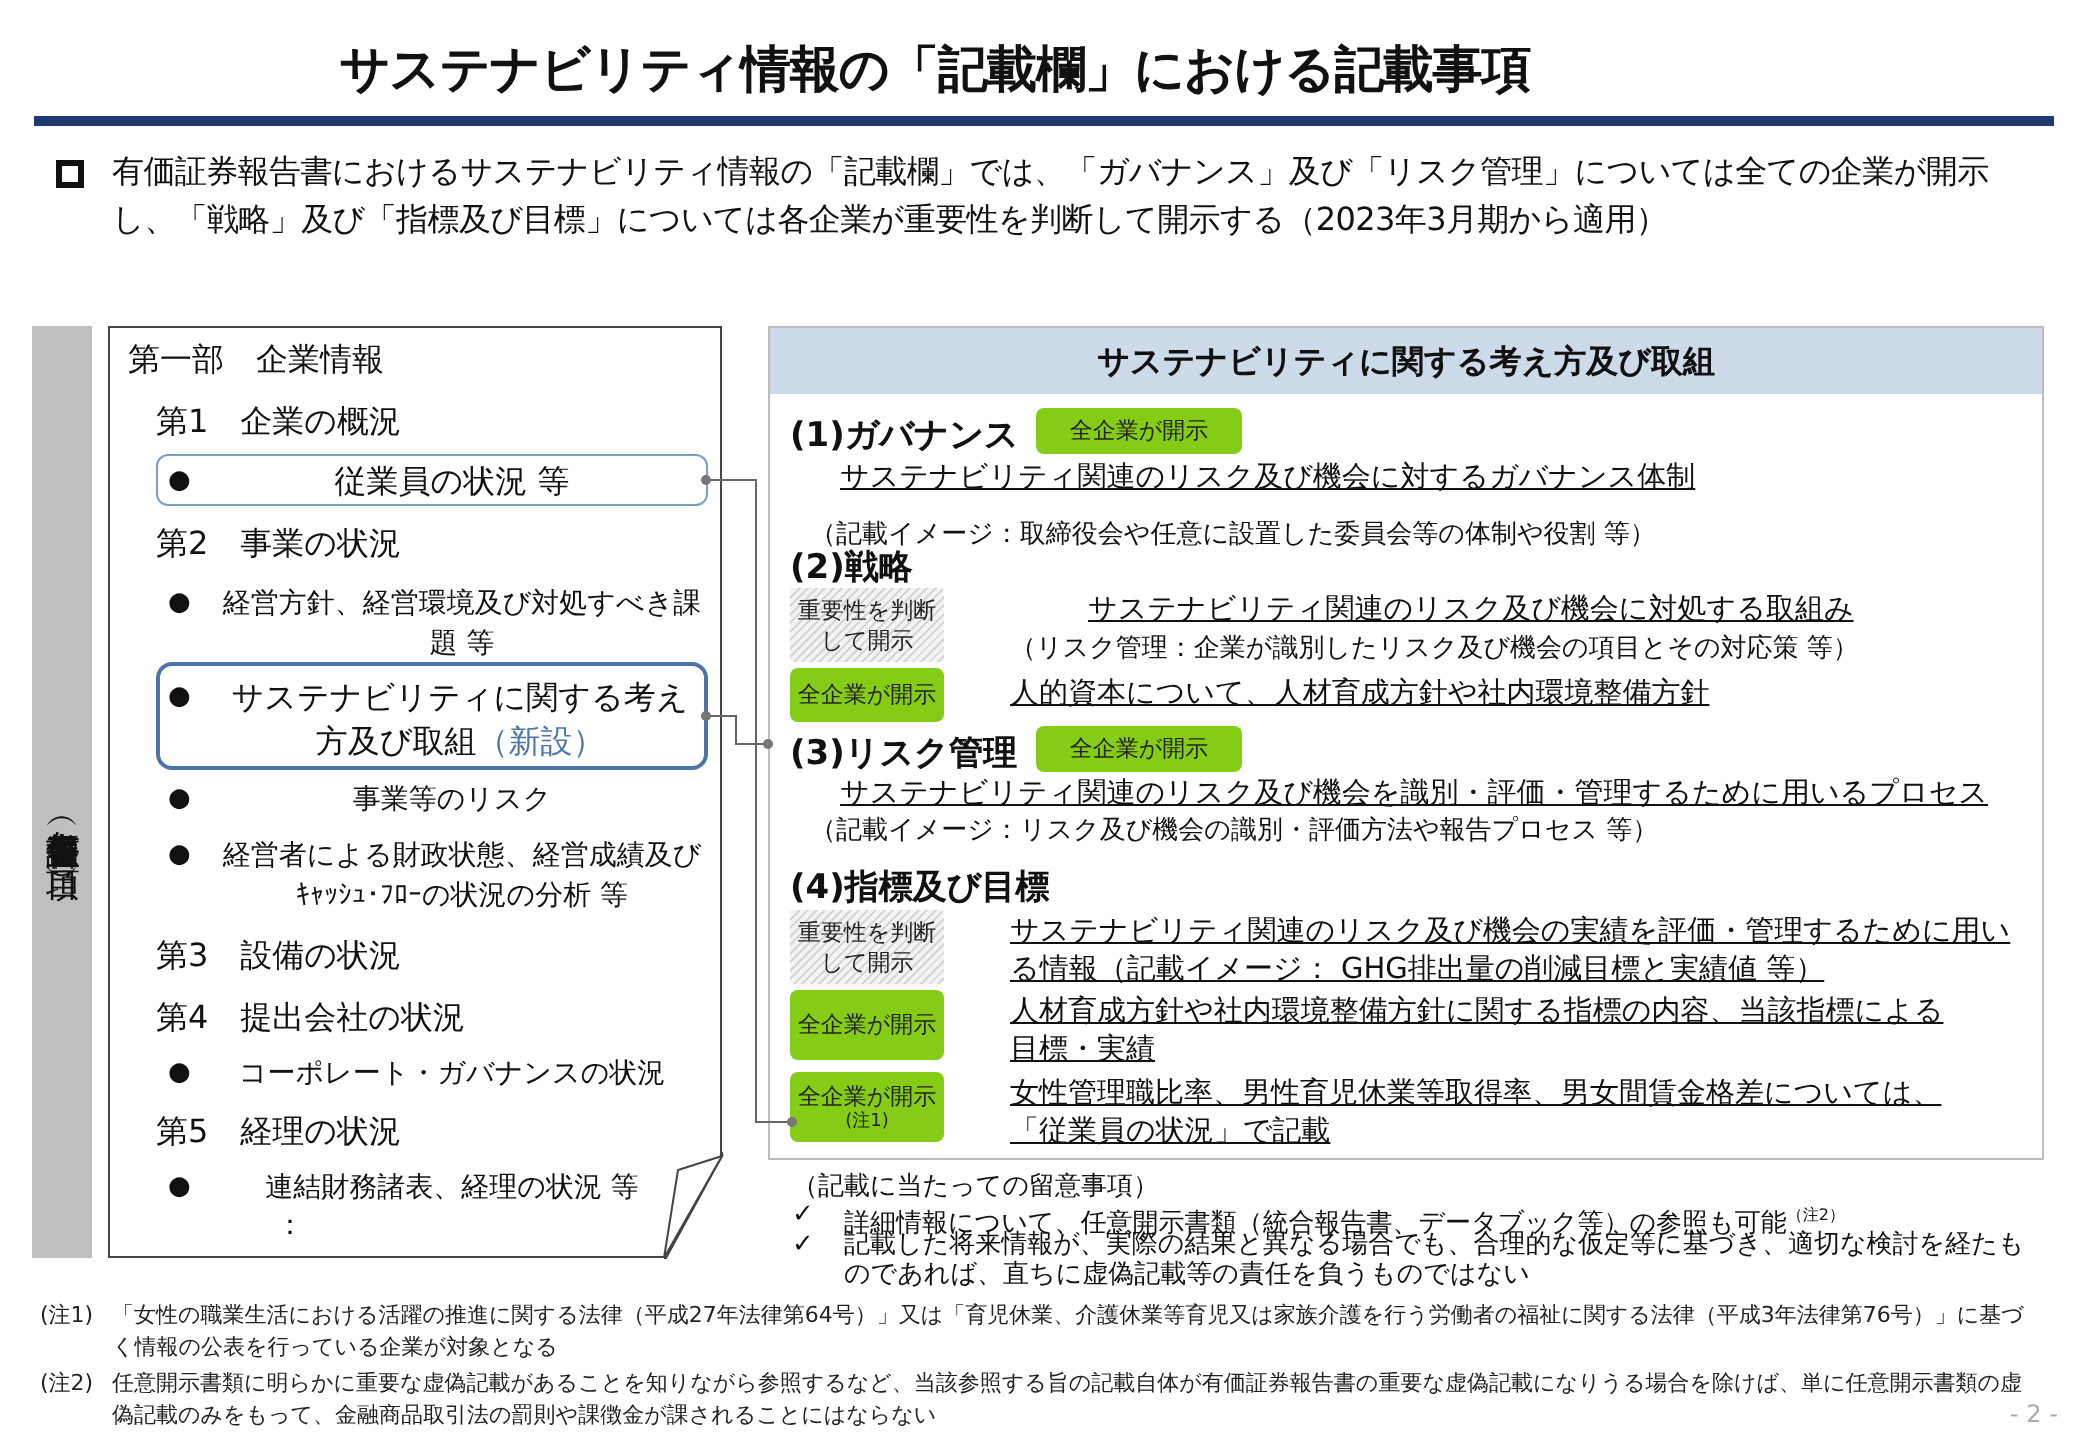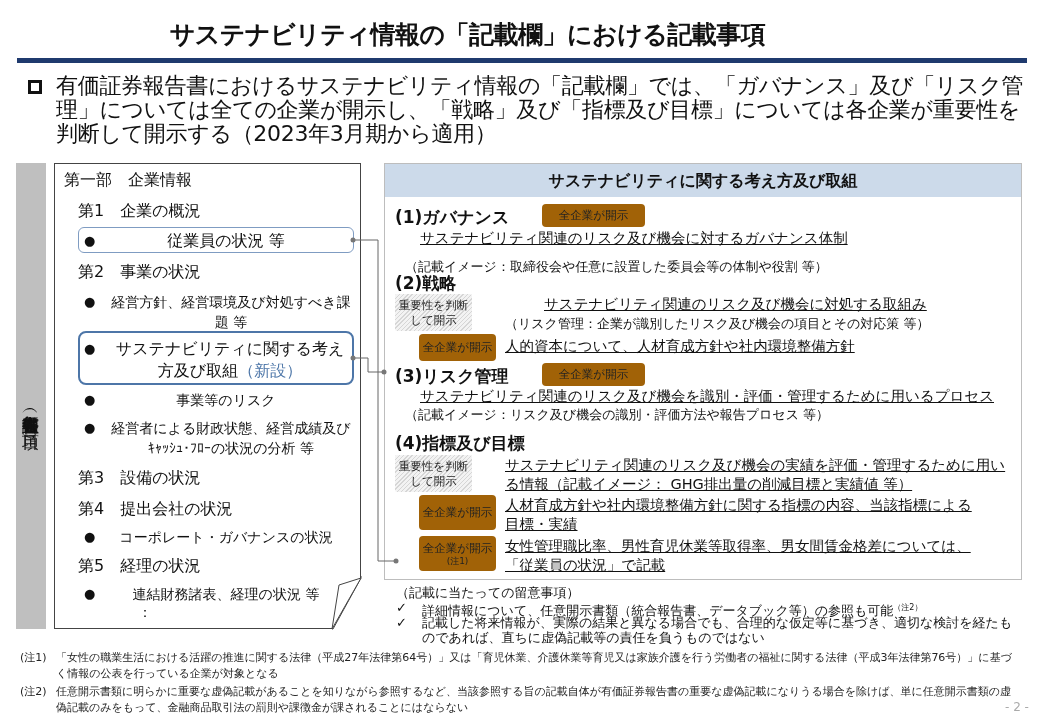--- a/index.html
+++ b/index.html
@@ -15,21 +15,21 @@
   }
 
   .lead {
     position: absolute; left: 28px; top: 74px; width: 995px;
   }
   .lead-bullet {
     position: absolute; left: 0; top: 6px; width: 14px; height: 14px; border: 3px solid #111;
   }
   .lead-text {
     position: absolute; left: 28px; top: 0; width: 970px;
-    font-size: 22px; line-height: 24px; color: #111; letter-spacing: -0.3px;
+    font-size: 16px; line-height: 24px; color: #111; letter-spacing: -0.3px;
   }
 
   
   .side-label {
     position: absolute; left: 16px; top: 163px; width: 30px; height: 466px; background: #bfbfbf;
   }
   .side-label-text {
     position: absolute; left: 0; top: 120px; width: 30px;
     font-size: 17px; line-height: 22px; writing-mode: vertical-rl; text-orientation: upright;
     display: flex; align-items: center; justify-content: center; height: 260px; color: #111;
@@ -64,23 +64,23 @@
   }
   .rpanel-head {
     position: absolute; left: 0; top: 0; width: 636px; height: 33px; background: #ccdaea;
     font-size: 16px; font-weight: bold; text-align: center; line-height: 33px; color: #111;
   }
   .rp { position: absolute; color: #111; white-space: nowrap; }
   .rp-h { font-size: 17px; font-weight: bold; }
   .rp-t { font-size: 14.5px; text-decoration: underline; }
   .rp-s { font-size: 13px; }
   .badge {
-    position: absolute; background: #a16207; border-radius: 4px;
+    position: absolute; background: #84cc16; border-radius: 4px;
     font-size: 11.5px; color: #222; text-align: center; display: flex; flex-direction: column;
-    align-items: center; justify-content: center; line-height: 15px; margin-left: 24px;
+    align-items: center; justify-content: center; line-height: 15px;
   }
   .badge small { font-size: 9px; line-height: 11px; }
   .badge-hatch {
     position: absolute; border-radius: 2px; font-size: 11.5px; color: #222; text-align: center;
     display: flex; flex-direction: column; align-items: center; justify-content: center; line-height: 15px;
     background: repeating-linear-gradient(135deg, #d6d6d6 0px, #d6d6d6 1px, #f3f3f3 1px, #f3f3f3 3px);
   }
 
   .connectors { position: absolute; left: 0; top: 0; width: 1039px; height: 719px; pointer-events: none; }
 

